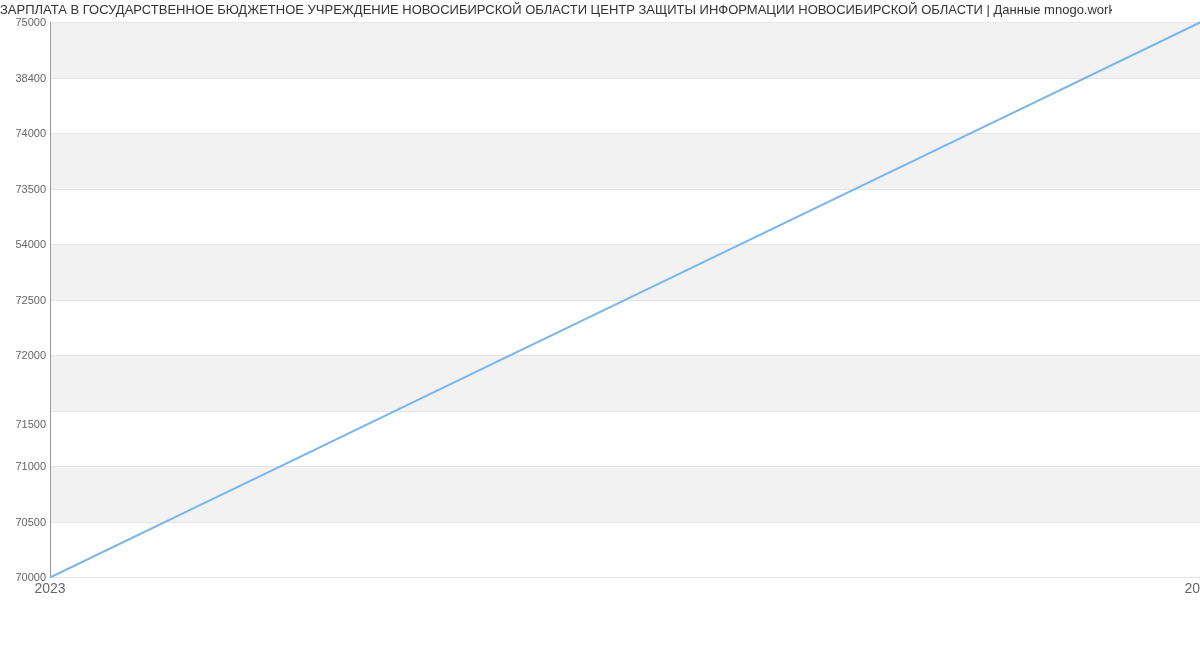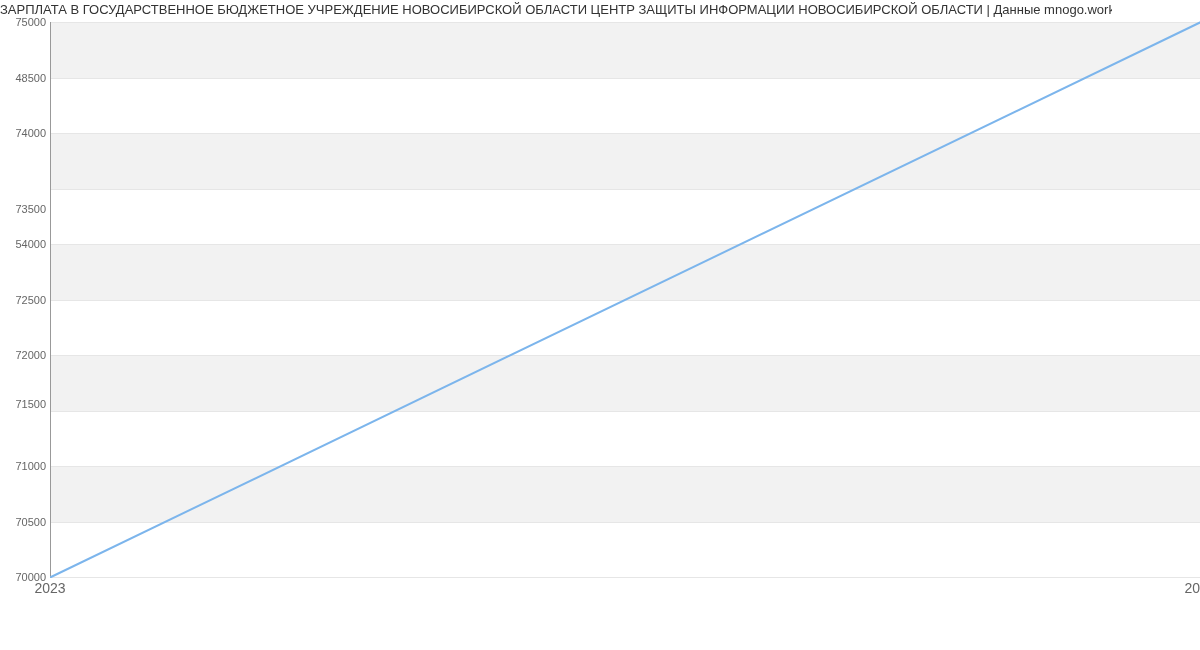--- a/index.html
+++ b/index.html
@@ -100,22 +100,22 @@
     <div class="gridline" style="top: 55.5px;"></div>
     <div class="gridline" style="top: 0px;"></div>
     <svg class="line-layer" viewBox="0 0 1150 555" preserveAspectRatio="none">
     <path class="series-line" d="M0 555 L1150 0" style="stroke: rgb(124, 181, 236);"></path>
   </svg>
 </div>
 
 <div class="ytick" style="top: 577px; padding-left: 41px;">70000</div>
 <div class="ytick" style="top: 521.5px;">70500</div>
 <div class="ytick" style="top: 466px;">71000</div>
-<div class="ytick" style="top: 404px;">71500</div>
+<div class="ytick" style="top: 424px;">71500</div>
 <div class="ytick" style="top: 355px;">72000</div>
 <div class="ytick" style="top: 299.5px;">72500</div>
 <div class="ytick" style="top: 244px;">54000</div>
-<div class="ytick" style="top: 188.5px; margin-top: 20px;">73500</div>
+<div class="ytick" style="top: 188.5px;">73500</div>
 <div class="ytick" style="top: 133px; margin-left: 30px;">74000</div>
-<div class="ytick" style="top: 77.5px;">48500</div>
+<div class="ytick" style="top: 77.5px;">38400</div>
 <div class="ytick" style="top: 22px;">75000</div>
 <div class="xtick" style="left: 50px;">2023</div>
 <div class="xtick" style="left: 1200px;">2024</div>
 
 </body></html>

